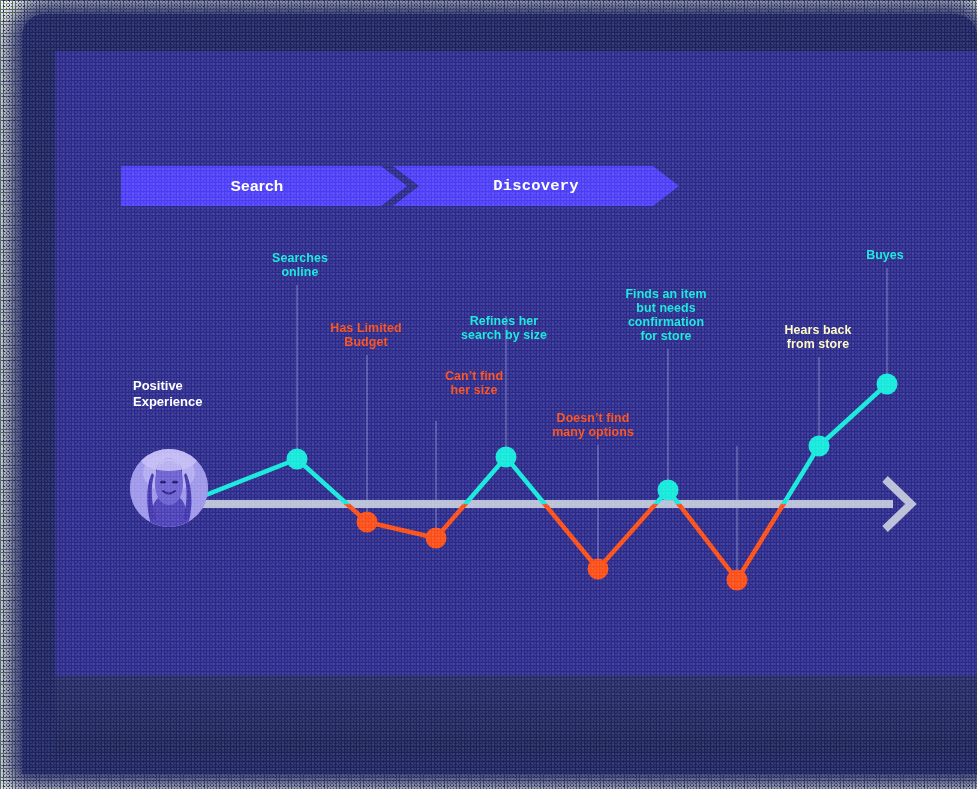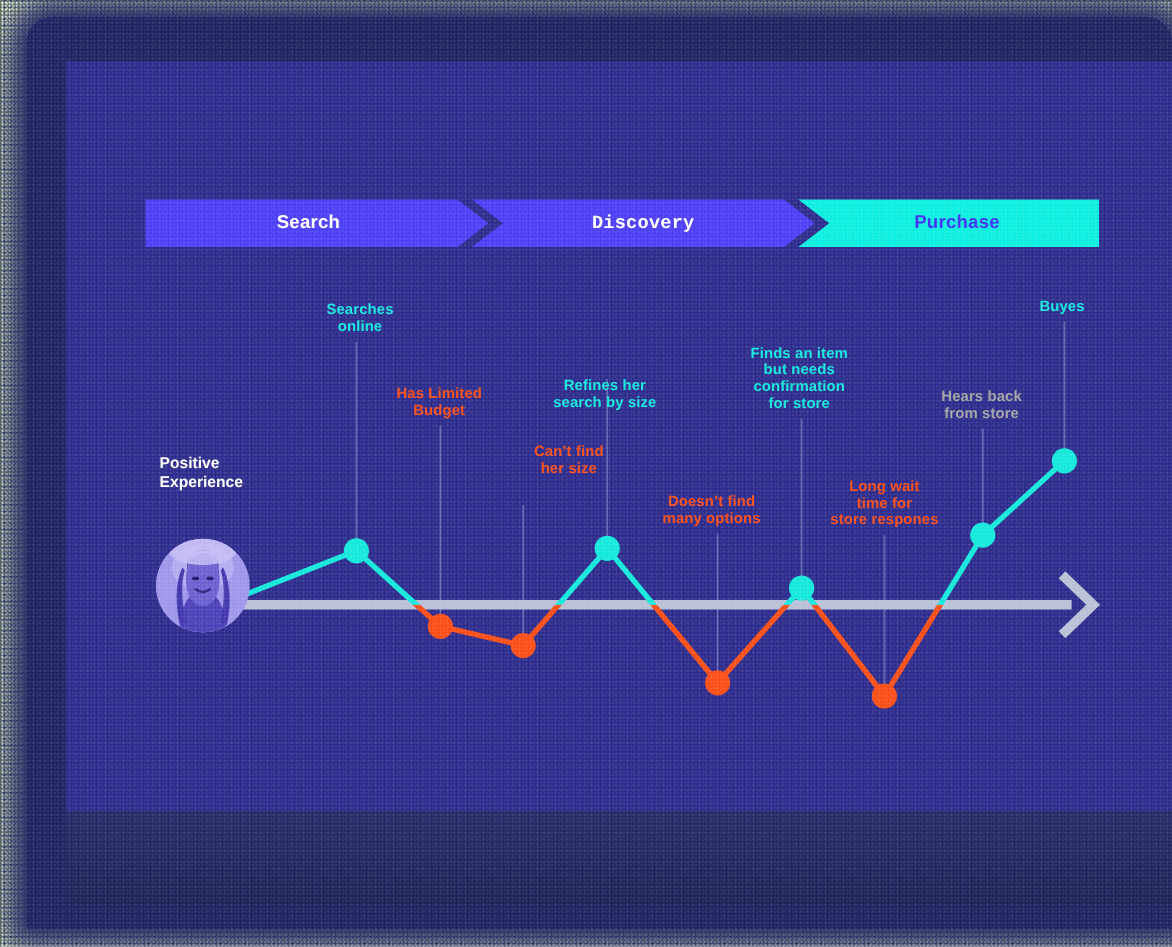--- a/index.html
+++ b/index.html
@@ -147,23 +147,20 @@
   <div class="device-base"></div>
 
   <div id="panel">
 
     <div class="stage-bar" id="stage-bar">
         <div class="chev" style="left: 0px; width: 286px; background: rgb(75, 61, 245); clip-path: polygon(0px 0px, 260px 0px, 286px 20px, 260px 40px, 0px 40px);">
           <span class="chev-label" style="color: rgb(255, 255, 255); margin-left: -14px;">Search</span>
         </div>
         <div class="chev" style="left: 272px; width: 286px; background: rgb(75, 61, 245); clip-path: polygon(0px 0px, 260px 0px, 286px 20px, 260px 40px, 0px 40px, 26px 20px); font-family: Liberation Mono, monospace;">
           <span class="chev-label" style="color: rgb(255, 255, 255); margin-left: 0px;">Discovery</span>
-        </div>
-        <div class="chev" style="left: 544px; width: 251px; background: rgb(10, 239, 224); clip-path: polygon(0px 0px, 251px 0px, 251px 40px, 0px 40px, 26px 20px);">
-          <span class="chev-label" style="color: rgb(59, 48, 240); margin-left: 14px;">Purchase</span>
         </div>
       </div>
 
     <svg id="plot" viewBox="0 0 922 625">
       <defs>
         <clipPath id="clip-above">
             <rect x="0" y="0" width="922" height="453"></rect>
           </clipPath>
         <clipPath id="clip-below">
             <rect x="0" y="453" width="922" height="172"></rect>
@@ -229,22 +226,19 @@
       <div class="node-label neg" style="left: 386px; top: 318px; color: rgb(252, 76, 22); margin-left: 33px;">Can’t find
 her size</div>
       <div class="node-label pos" style="left: 449px; top: 231px; color: rgb(18, 232, 220); margin-top: 32px;">Refines her
 search by size</div>
       <div class="node-label neg" style="left: 538px; top: 360px; color: rgb(252, 76, 22);">Doesn’t find
 many options</div>
       <div class="node-label pos" style="left: 611px; top: 236px; color: rgb(18, 232, 220);">Finds an item
 but needs
 confirmation
 for store</div>
-      <div class="node-label neg" style="left: 682px; top: 347px; color: rgb(252, 76, 22);">Long wait
-time for
-store respones</div>
-      <div class="node-label pos" style="left: 763px; top: 272px; color: #a3a3a3;">Hears back
+      <div class="node-label pos" style="left: 763px; top: 272px; color: #fef9c3;">Hears back
 from store</div>
       <div class="node-label pos" style="left: 830px; top: 197px; color: rgb(18, 232, 220);">Buyes</div>
     </div>
 
   <div class="frame-grain"></div>
 </div>
 
 </body></html>

